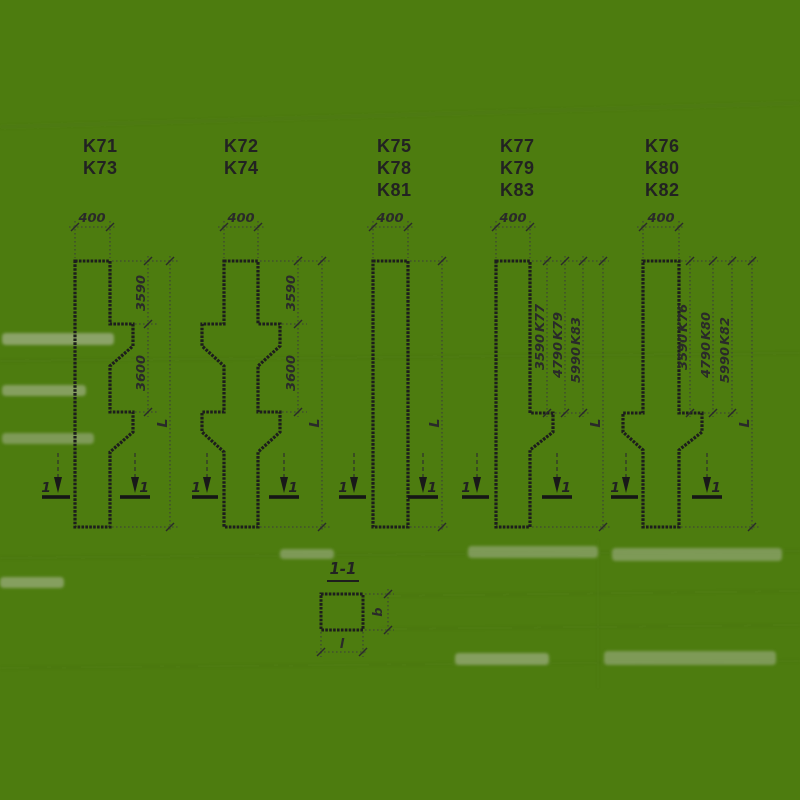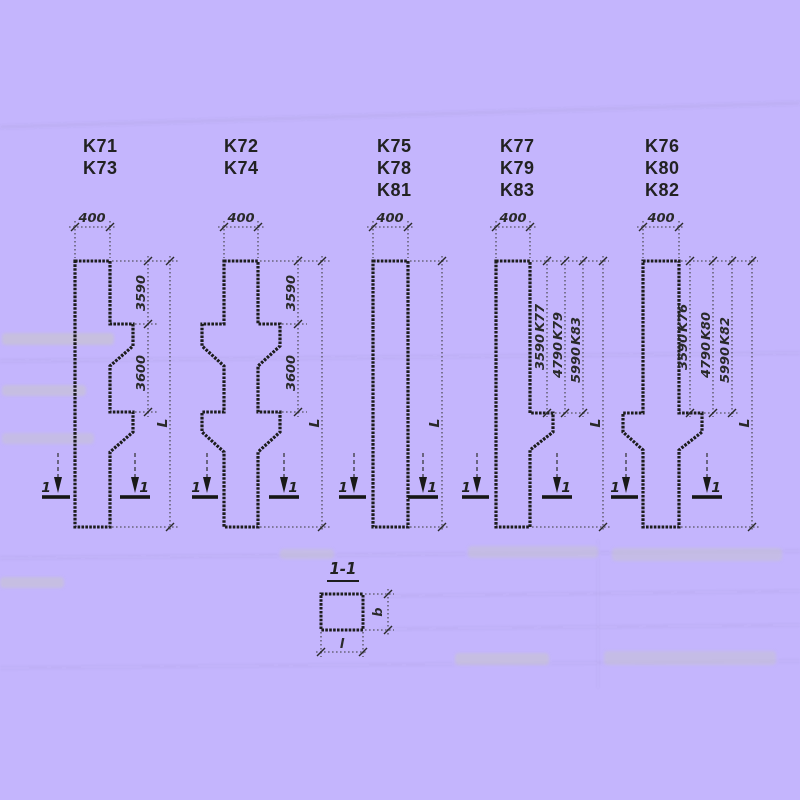--- a/index.html
+++ b/index.html
@@ -1,16 +1,16 @@
 <!DOCTYPE html>
 <html><head>
 <meta charset="utf-8">
 <style>
   html,body{margin:0;padding:0;background:#ffffff;}
-  .page{position:relative;width:800px;height:800px;background:#c4b5fd;overflow:hidden;
+  .page{position:relative;width:800px;height:800px;background:#4d7c0f;overflow:hidden;
         font-family:"Liberation Sans",sans-serif;}
   svg{position:absolute;inset:0;}
   
   .outline{fill:none;stroke:#1d1d1d;stroke-width:3.2;stroke-dasharray:2.6 1.3;stroke-linejoin:miter;}
   .outline.thin{stroke-width:3;}
   .dot{stroke:#3c3c3c;stroke-width:1.1;stroke-dasharray:1.6 2.4;fill:none;}
   .tick{stroke:#2a2a2a;stroke-width:1.4;}
   .cut{stroke:#161616;stroke-width:3.6;}
   .dash{stroke:#2f2f2f;stroke-width:1.2;stroke-dasharray:4 3;}
   .arrowfill{fill:#191919;stroke:none;}

